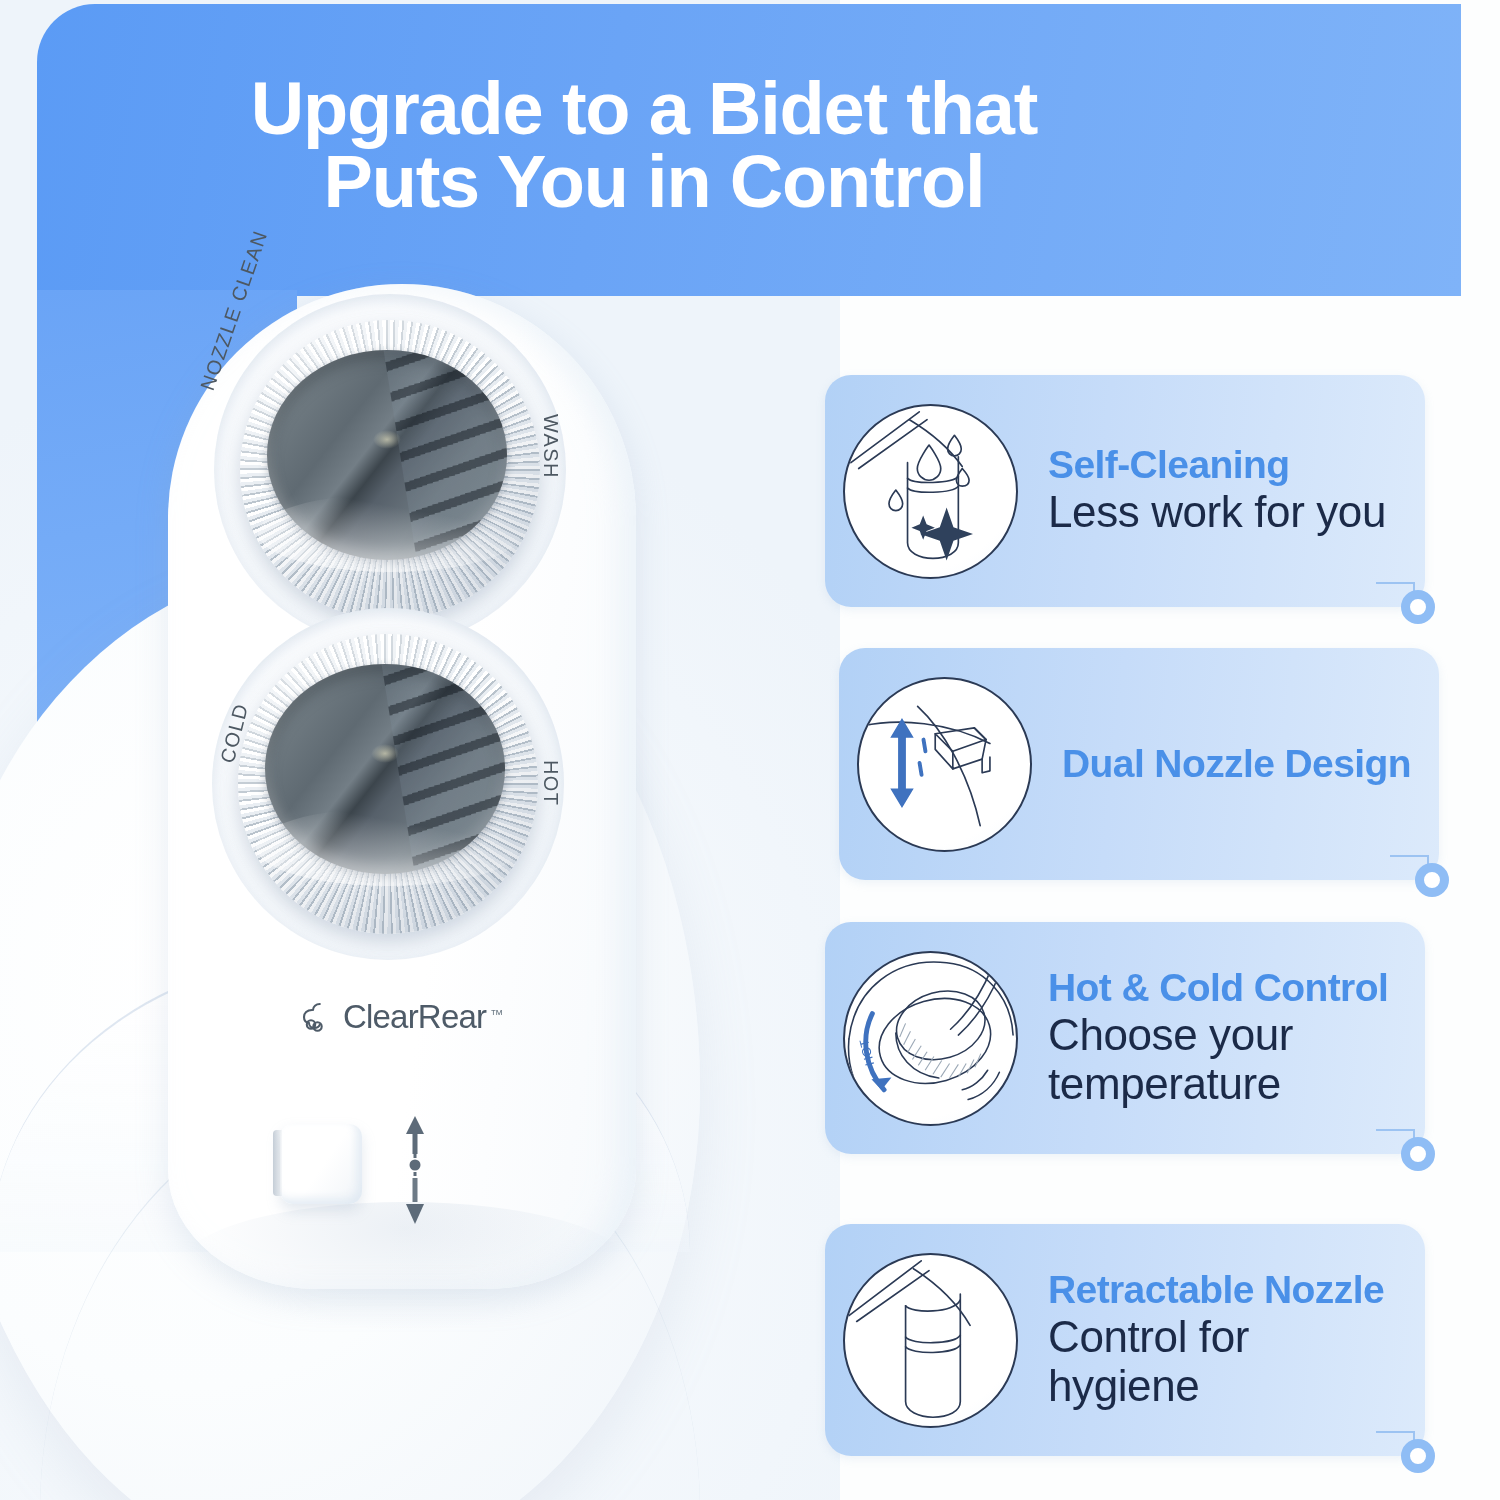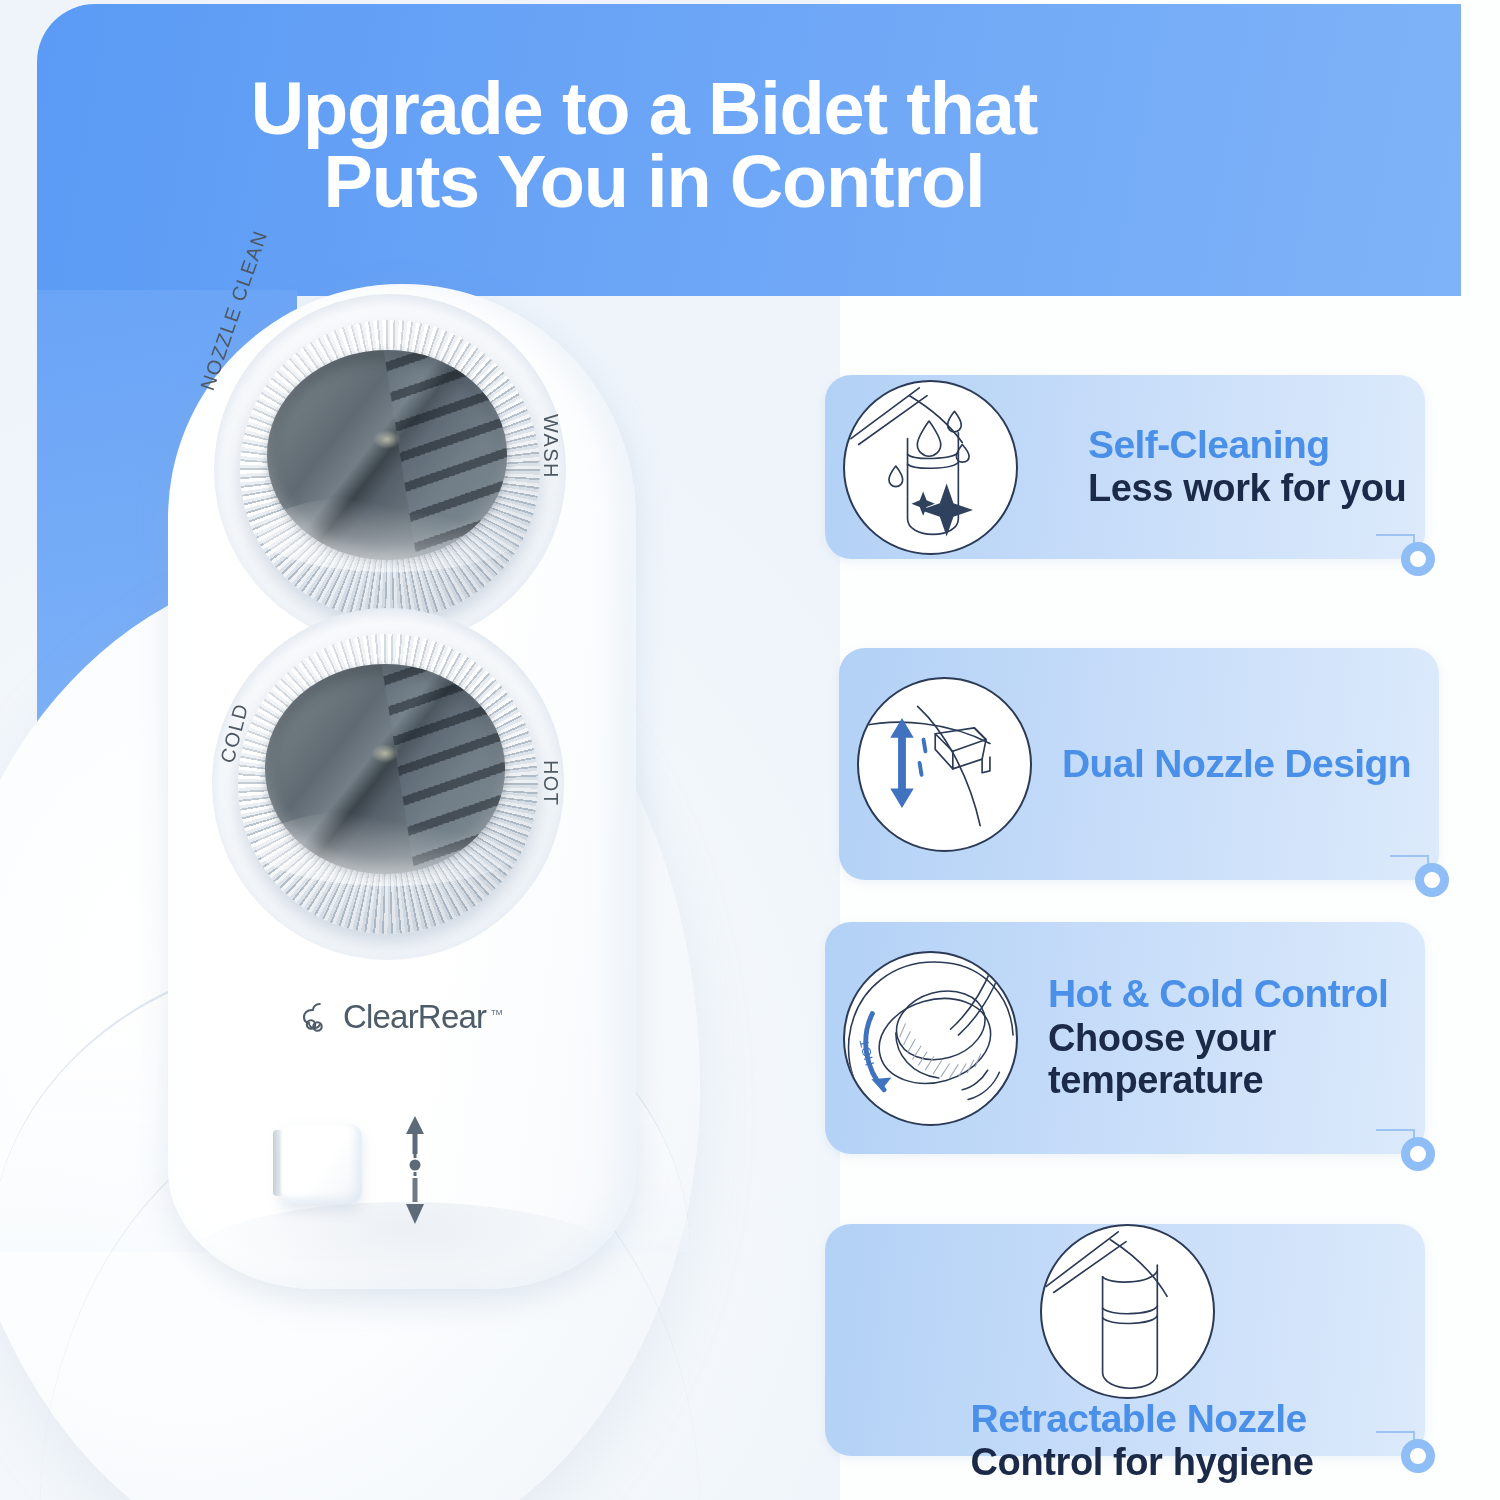--- a/index.html
+++ b/index.html
@@ -191,42 +191,42 @@
   
   .cards { position:absolute; left:825px; top:0; width:640px; height:1500px; z-index:14; }
   .card {
     position:absolute; left:0; width:600px;
     background:linear-gradient(96deg,#b2d1f6 0%,#c6dcf9 46%,#dceafb 100%);
     border-radius:26px;
     display:flex; align-items:center;
     padding:0 14px 0 18px;
     box-shadow:0 3px 10px rgba(150,178,210,0.16);
   }
-  .card-1 { top:375px; height:184px;gap:40px; }
+  .card-1 { top:375px; height:232px; }
   .card-2 { top:648px; height:232px;margin-left:14px; }
   .card-3 { top:922px; height:232px; }
-  .card-4 { top:1224px; height:232px;flex-direction:column; }
+  .card-4 { top:1224px; height:232px; }
 
   .card-icon {
     width:175px; height:175px; flex:0 0 auto;
     border-radius:50%;
     background:radial-gradient(circle at 38% 30%,#ffffff 0%,#ffffff 72%,#f4f8fd 100%);
     border:2px solid #2b3a55;
     overflow:hidden;
     position:relative;
   }
   .card-text { padding-left:30px; }
   .card-title {
     color:#4a90e8; font-weight:bold;
     font-size:39px; line-height:1.03;
     letter-spacing:-0.6px;
   }
   .card-desc {
-    color:#1b2a48; font-weight:bold;
-    font-size:38px; line-height:1.12;
+    color:#1b2a48; font-weight:normal;
+    font-size:44px; line-height:1.12;
     letter-spacing:-0.4px;
     margin-top:2px;
   }
 
   
   .connector {
     position:absolute; right:-1px; bottom:-24px; width:52px; height:50px;
   }
   .ring {
     position:absolute; right:-10px; bottom:-17px;

